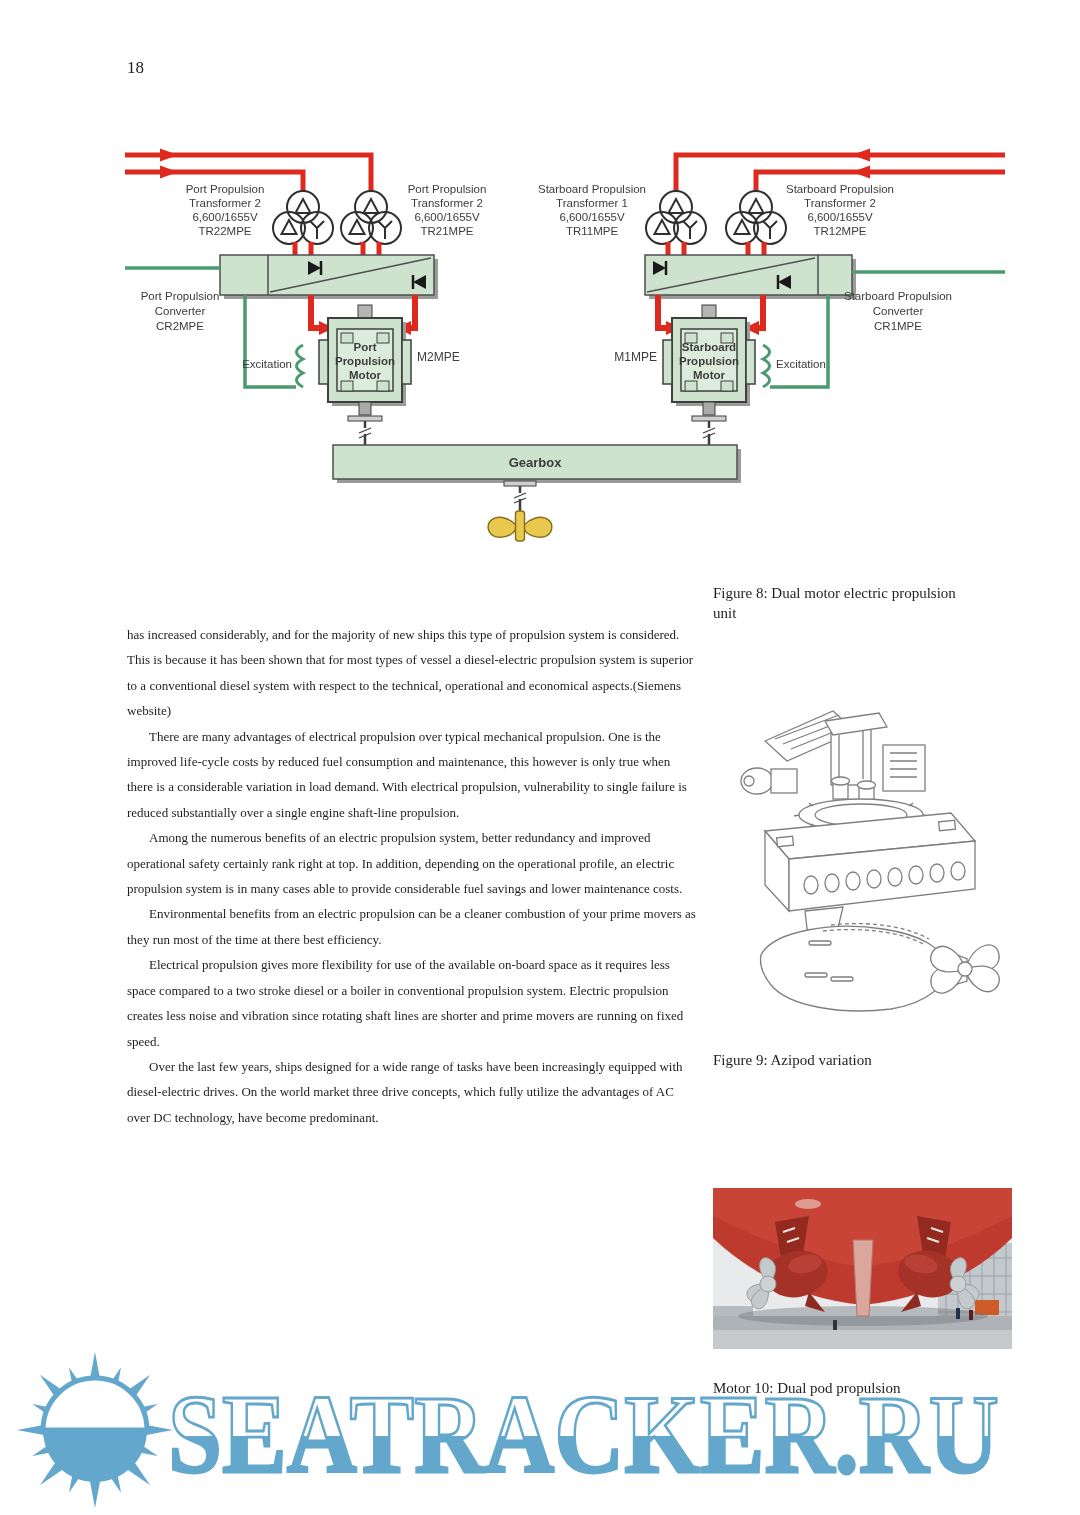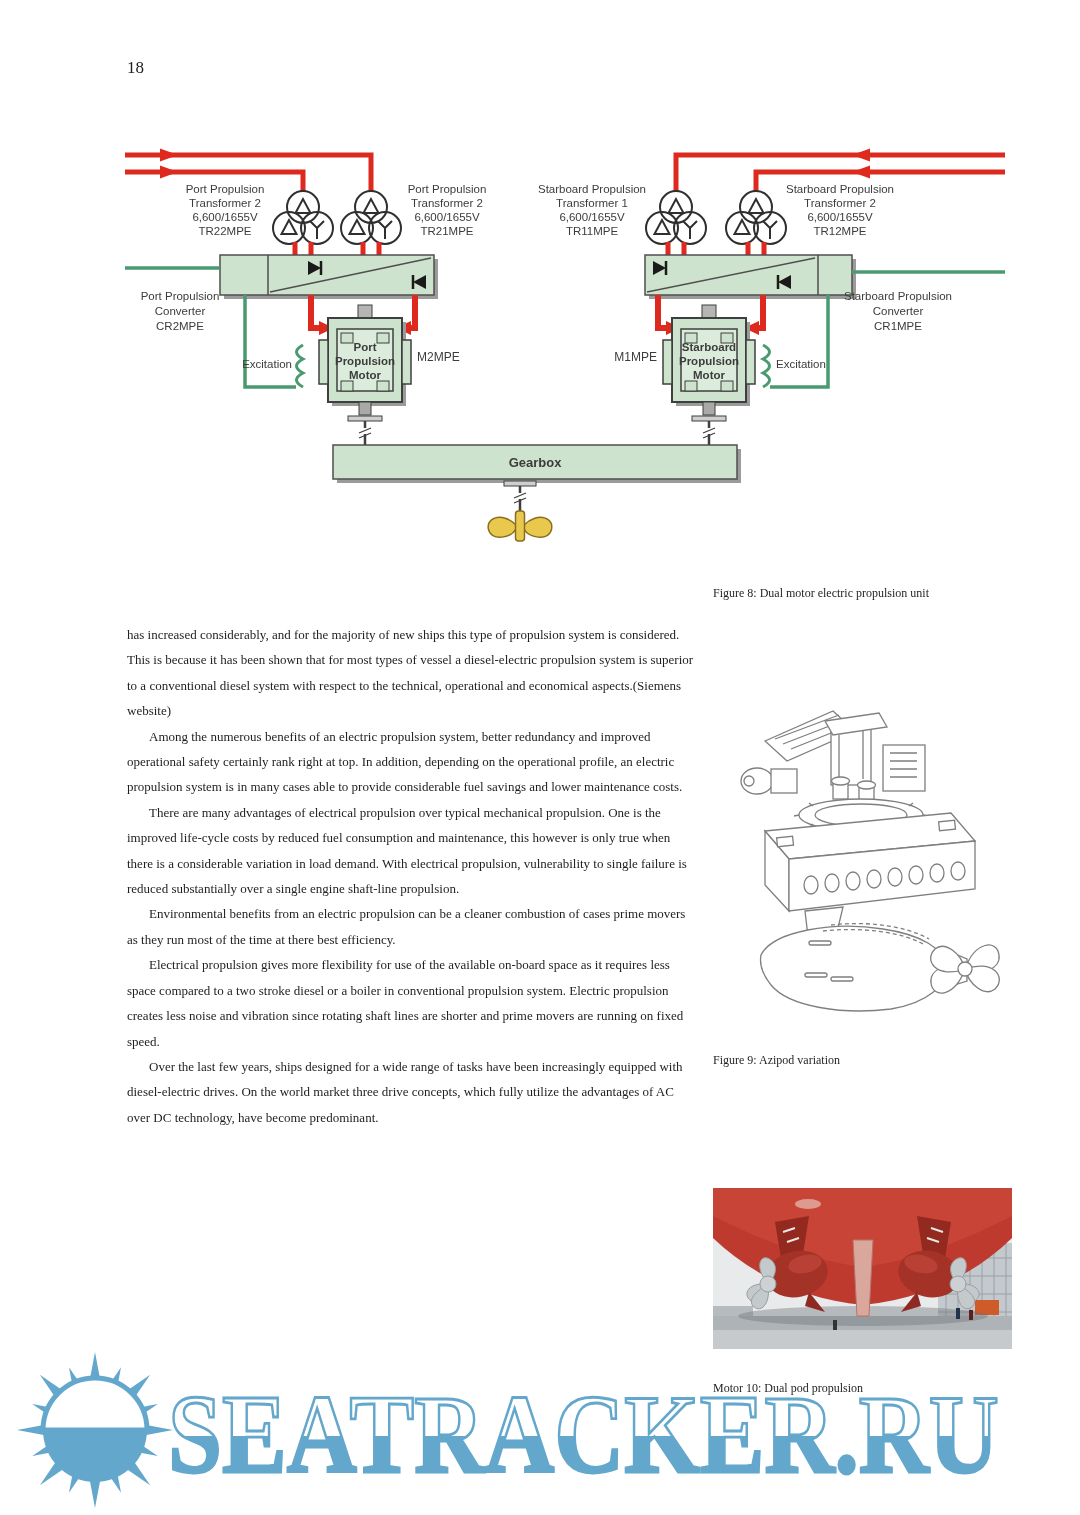--- a/index.html
+++ b/index.html
@@ -1,21 +1,21 @@
 <!DOCTYPE html>
 <html><head>
 <meta charset="utf-8">
 <style>
   html,body{margin:0;padding:0;background:#888;}
   .page{position:relative;width:1080px;height:1515px;background:#ffffff;margin:0 auto;overflow:hidden;
         font-family:"Liberation Serif",serif;color:#1e1e1e;}
   .pagenum{position:absolute;left:127px;top:58px;font-size:17px;color:#222;}
   .diagram{position:absolute;left:120px;top:135px;}
   .diagram text{font-family:"Liberation Sans",sans-serif;fill:#3c3c3c;}
-  .cap{position:absolute;font-size:12px;line-height:20px;color:#1f1f1f;}
+  .cap{position:absolute;font-size:15px;line-height:20px;color:#1f1f1f;}
   .cap8{left:713px;top:583px;width:265px;}
   .cap9{left:713px;top:1050px;width:290px;}
   .cap10{left:713px;top:1378px;width:290px;}
   .body-col{position:absolute;left:127px;top:622px;width:572px;font-size:13px;line-height:25.4px;text-align:left;}
   .body-col p{margin:0;text-indent:22px;}
   .body-col p:first-child{text-indent:0;}
   .fig9{position:absolute;left:713px;top:697px;}
   .fig10{position:absolute;left:713px;top:1188px;}
   .wm{position:absolute;left:0;top:1350px;pointer-events:none;}
 </style>
@@ -245,23 +245,23 @@
       <path d="M396 390 C382 376 364 383 369 396 C373 406 391 403 396 394 Z" fill="#e9c94d"></path>
       <path d="M404 390 C418 376 436 383 431 396 C427 406 409 403 404 394 Z" fill="#e9c94d"></path>
       <rect x="395.5" y="376" width="9" height="30" rx="3" fill="#e9c94d"></rect>
     </g>
   </svg>
 
   <div class="cap cap8">Figure 8: Dual motor electric propulsion unit</div>
 
   <div class="body-col">
     <p>has increased considerably, and for the majority of new ships this type of propulsion system is considered. This is because it has been shown that for most types of vessel a diesel-electric propulsion system is superior to a conventional diesel system with respect to the technical, operational and economical aspects.(Siemens website)</p>
+    <p>There are many advantages of electrical propulsion over typical mechanical propulsion. One is the improved life-cycle costs by reduced fuel consumption and maintenance, this however is only true when there is a considerable variation in load demand. With electrical propulsion, vulnerability to single failure is reduced substantially over a single engine shaft-line propulsion.</p>
     <p>Among the numerous benefits of an electric propulsion system, better redundancy and improved operational safety certainly rank right at top. In addition, depending on the operational profile, an electric propulsion system is in many cases able to provide considerable fuel savings and lower maintenance costs.</p>
-    <p>There are many advantages of electrical propulsion over typical mechanical propulsion. One is the improved life-cycle costs by reduced fuel consumption and maintenance, this however is only true when there is a considerable variation in load demand. With electrical propulsion, vulnerability to single failure is reduced substantially over a single engine shaft-line propulsion.</p>
-    <p>Environmental benefits from an electric propulsion can be a cleaner combustion of cases prime movers as they run most of the time at there best efficiency.</p>
+    <p>Environmental benefits from an electric propulsion can be a cleaner combustion of your prime movers as they run most of the time at there best efficiency.</p>
     <p>Electrical propulsion gives more flexibility for use of the available on-board space as it requires less space compared to a two stroke diesel or a boiler in conventional propulsion system. Electric propulsion creates less noise and vibration since rotating shaft lines are shorter and prime movers are running on fixed speed.</p>
     <p>Over the last few years, ships designed for a wide range of tasks have been increasingly equipped with diesel-electric drives. On the world market three drive concepts, which fully utilize the advantages of AC over DC technology, have become predominant.</p>
   </div>
 
   <svg class="fig9" width="300" height="345" viewBox="0 0 300 345">
     <g stroke="#7f7f7f" stroke-width="1.3" fill="#ffffff">
 
       <polygon points="52,44 120,14 142,34 74,64"></polygon>
       <path d="M62 42 L126 18 M70 47 L132 23 M78 52 L138 28" fill="none"></path>
       <ellipse cx="44" cy="84" rx="16" ry="13"></ellipse>

